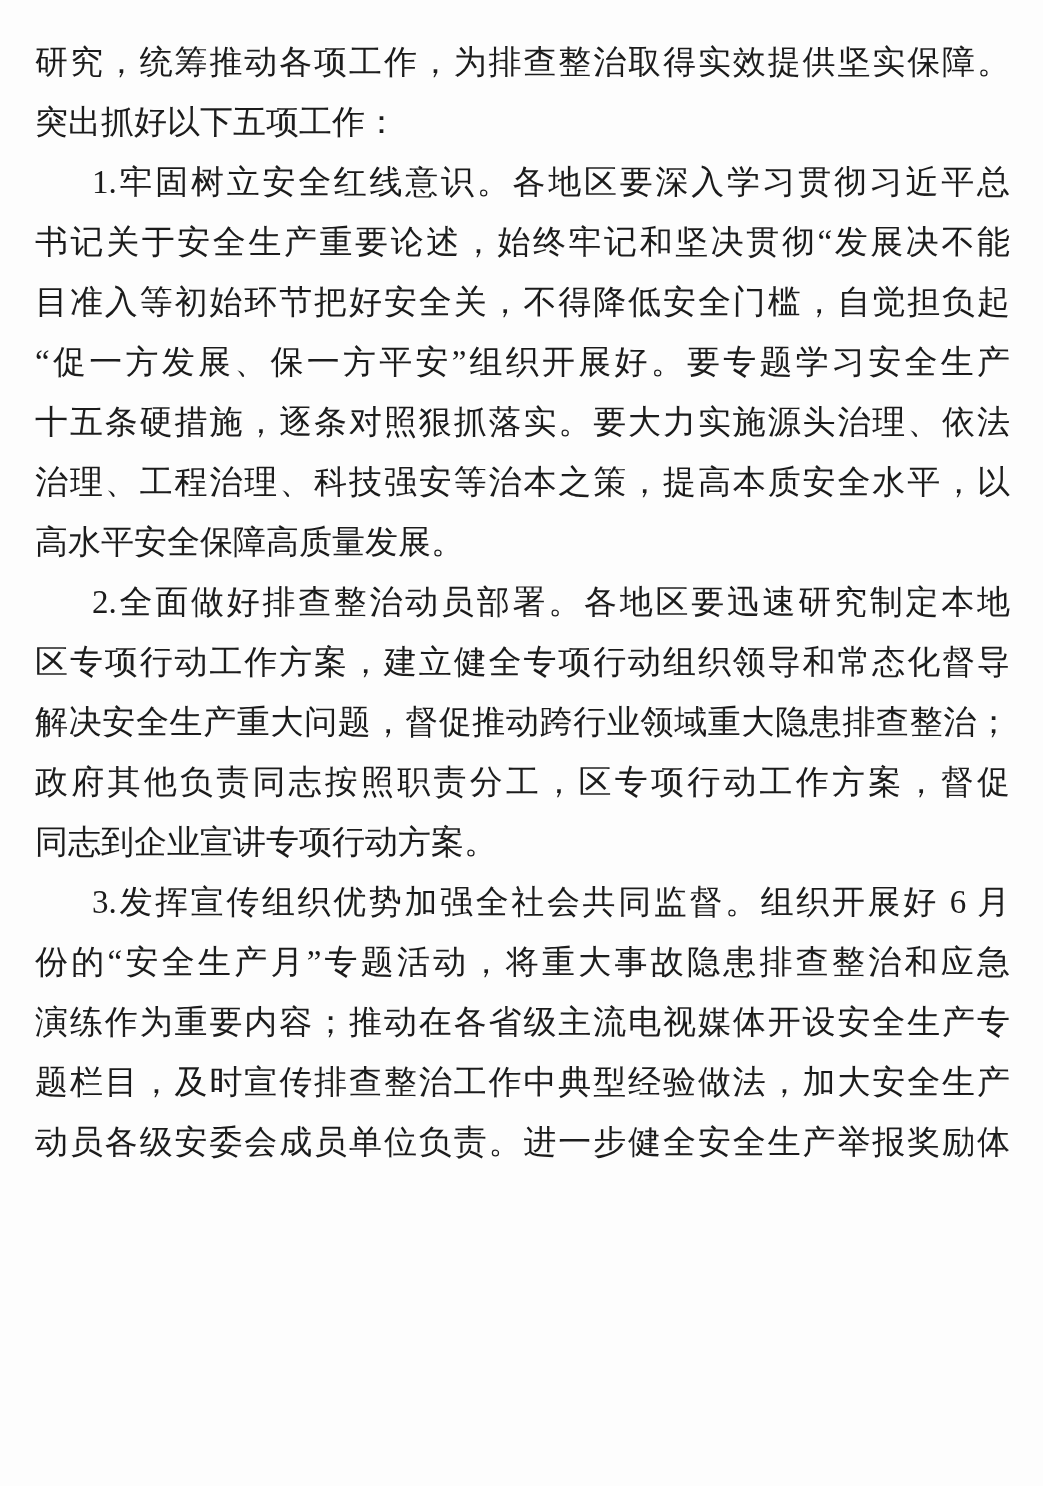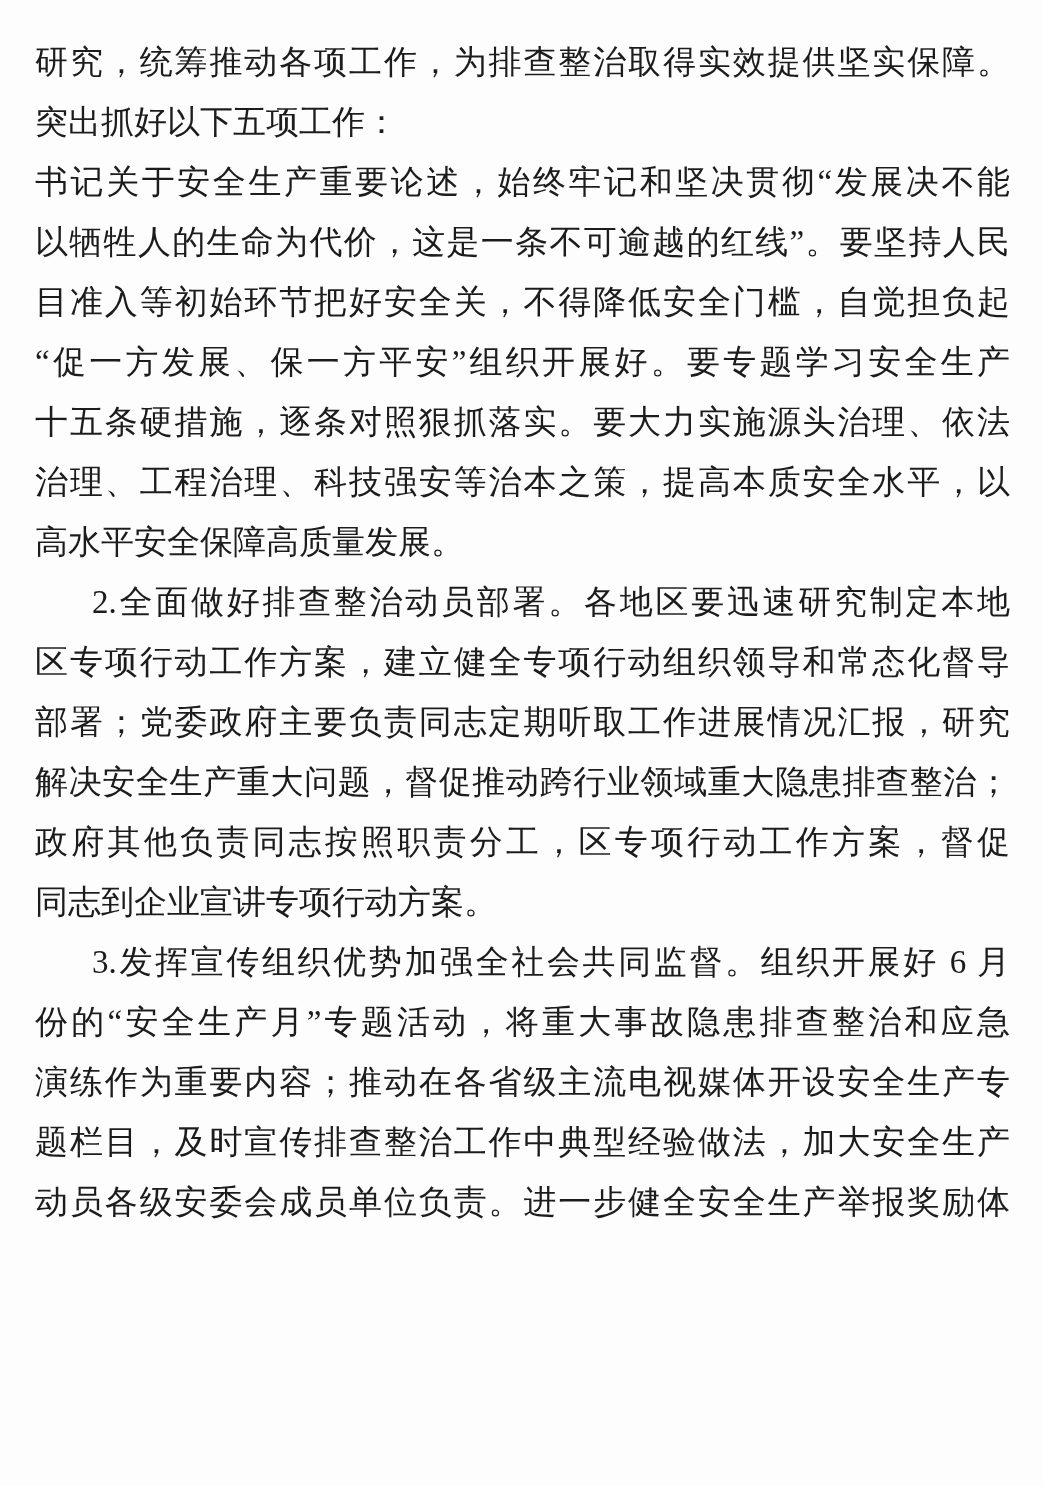--- a/index.html
+++ b/index.html
@@ -34,30 +34,29 @@
   .line.indent {
     text-indent: 57px;
   }
 </style>
 </head>
 <body>
 
 <div class="page">
   <div class="line">研究，统筹推动各项工作，为排查整治取得实效提供坚实保障。</div>
   <div class="line para-end">突出抓好以下五项工作：</div>
+  <div class="line indent">1.牢固树立安全红线意识。各地区要深入学习贯彻习近平总</div>
   <div class="line">书记关于安全生产重要论述，始终牢记和坚决贯彻“发展决不能</div>
-  <div class="line">以牺牲人的生命为代价，这是一条不可逾越的红线”。要坚持人民</div>
   <div class="line">目准入等初始环节把好安全关，不得降低安全门槛，自觉担负起</div>
   <div class="line">“促一方发展、保一方平安”组织开展好。要专题学习安全生产</div>
   <div class="line">十五条硬措施，逐条对照狠抓落实。要大力实施源头治理、依法</div>
   <div class="line">治理、工程治理、科技强安等治本之策，提高本质安全水平，以</div>
   <div class="line para-end">高水平安全保障高质量发展。</div>
   <div class="line indent">2.全面做好排查整治动员部署。各地区要迅速研究制定本地</div>
   <div class="line">区专项行动工作方案，建立健全专项行动组织领导和常态化督导</div>
-  <div class="line">部署；党委政府主要负责同志定期听取工作进展情况汇报，研究</div>
   <div class="line">解决安全生产重大问题，督促推动跨行业领域重大隐患排查整治；</div>
   <div class="line">政府其他负责同志按照职责分工，区专项行动工作方案，督促</div>
   <div class="line para-end">同志到企业宣讲专项行动方案。</div>
   <div class="line indent">3.发挥宣传组织优势加强全社会共同监督。组织开展好 6 月</div>
   <div class="line">份的“安全生产月”专题活动，将重大事故隐患排查整治和应急</div>
   <div class="line">演练作为重要内容；推动在各省级主流电视媒体开设安全生产专</div>
   <div class="line">题栏目，及时宣传排查整治工作中典型经验做法，加大安全生产</div>
   <div class="line">动员各级安委会成员单位负责。进一步健全安全生产举报奖励体</div>
 </div>
 

